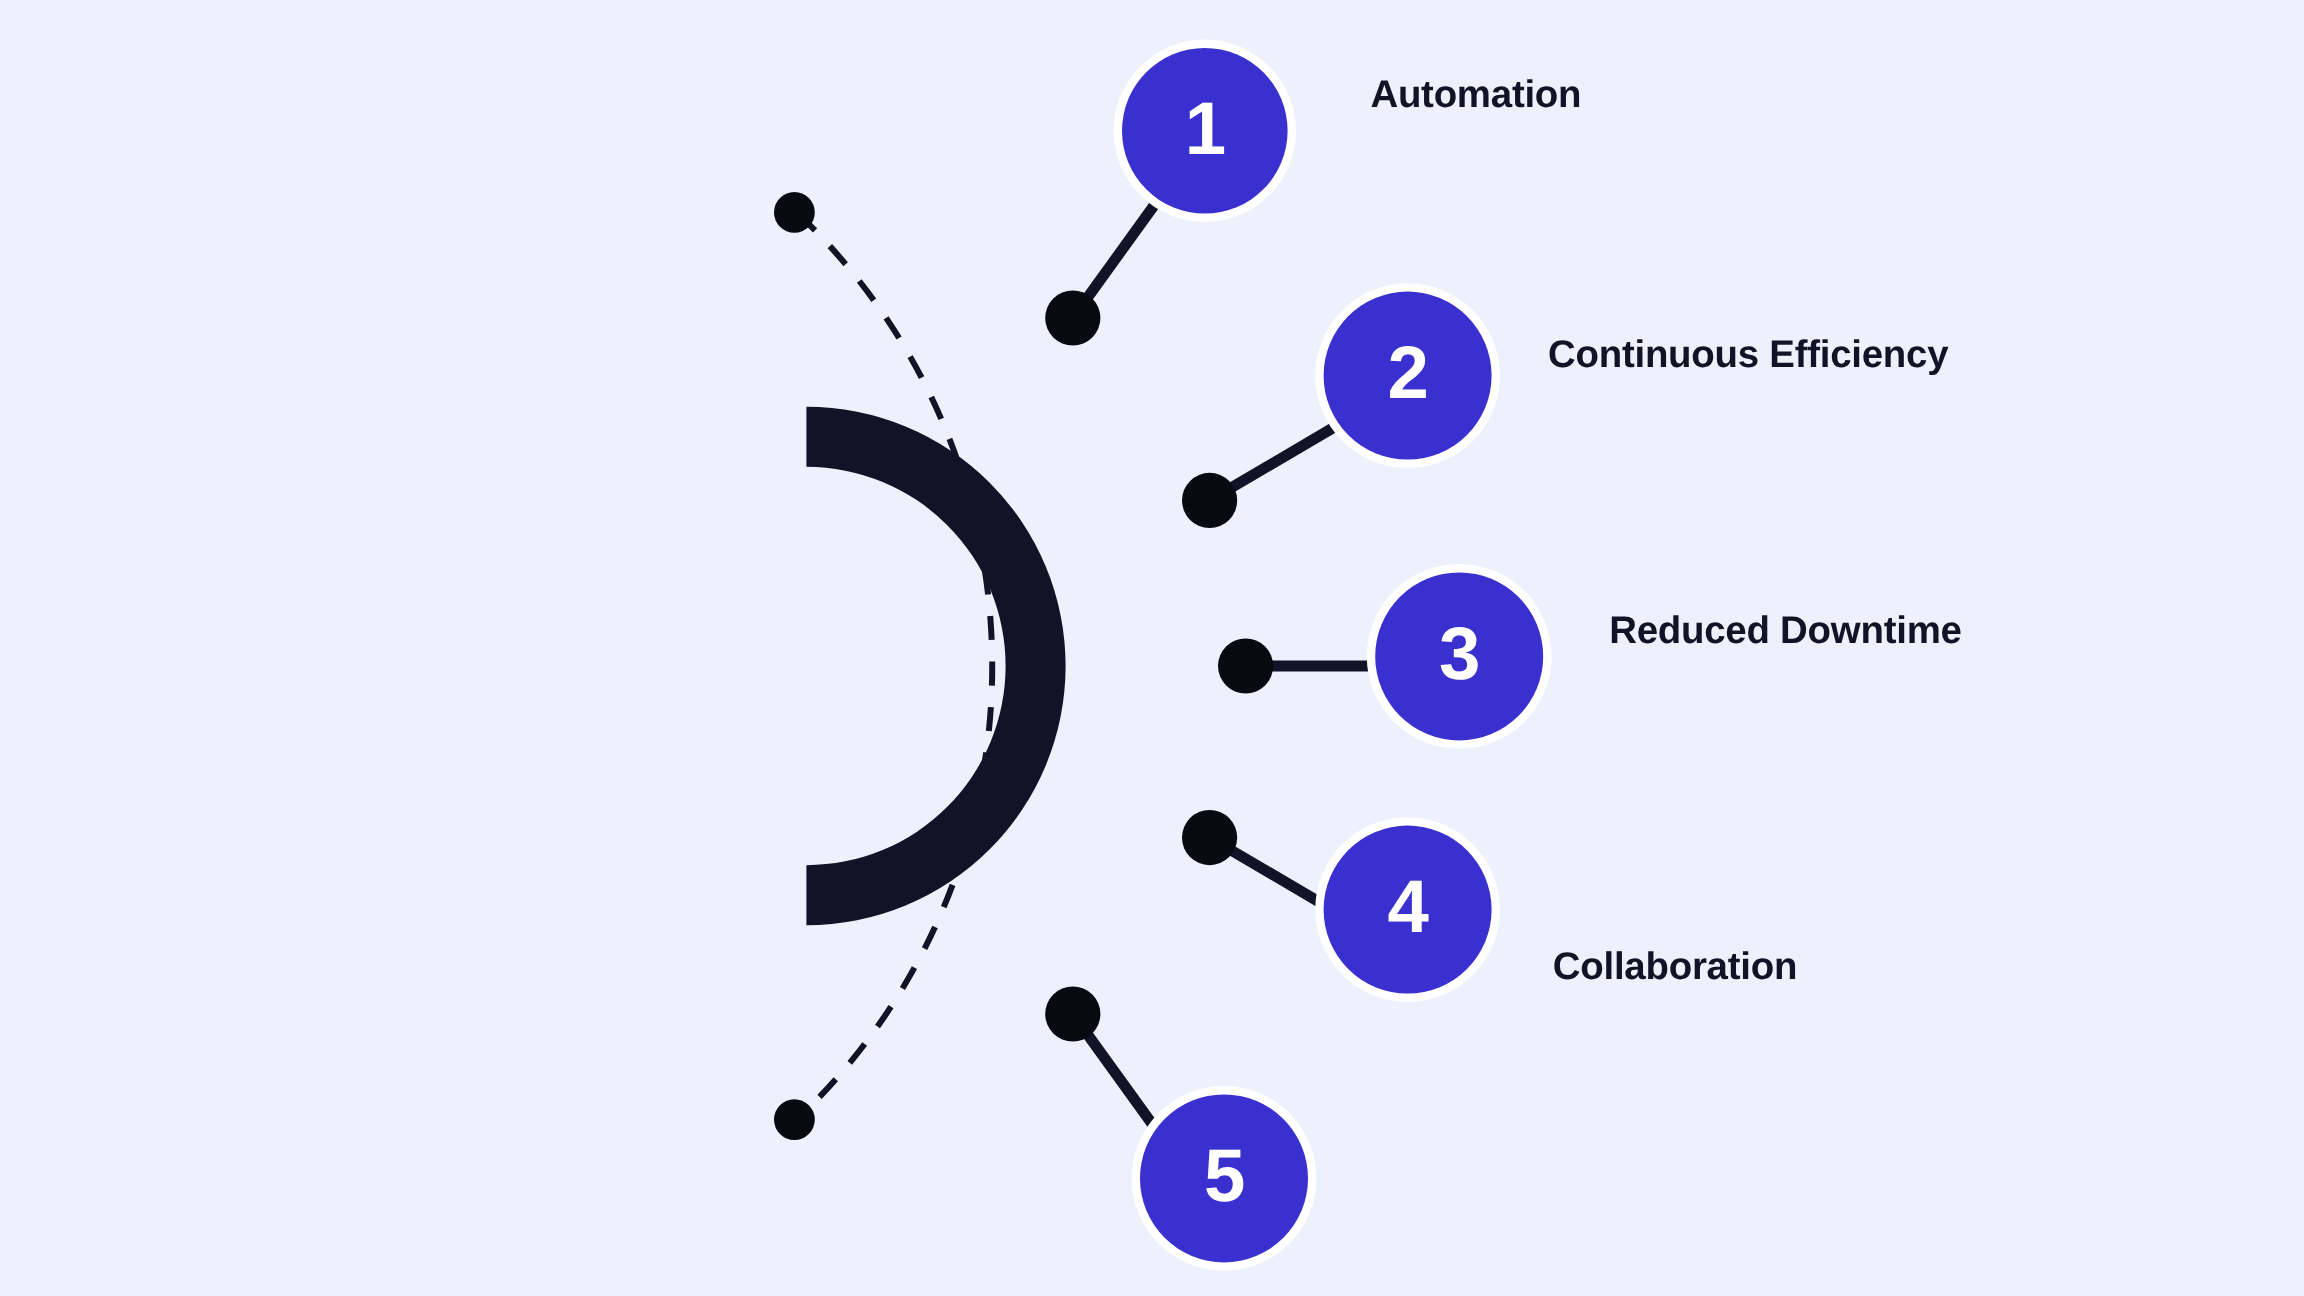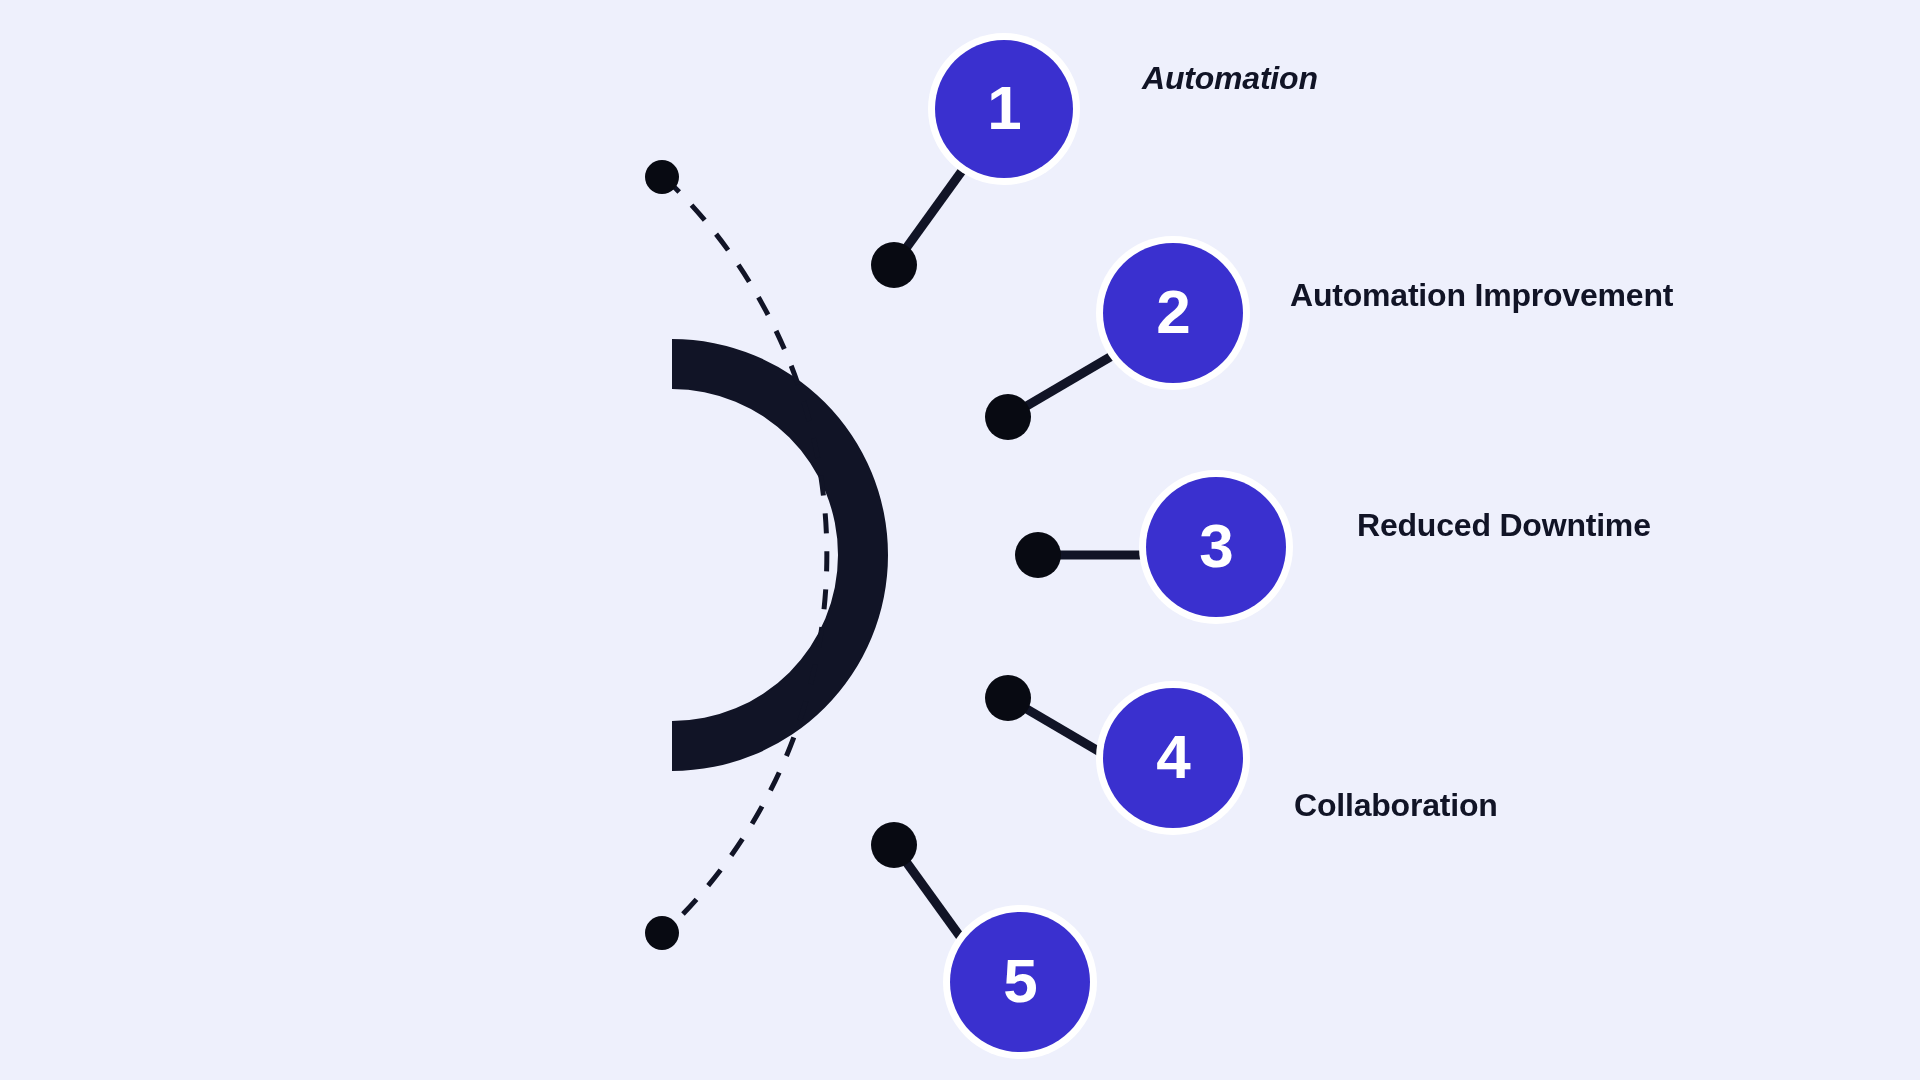--- a/index.html
+++ b/index.html
@@ -93,18 +93,18 @@
     <circle cx="894" cy="845" r="23" fill="#080a12"></circle>
   </svg>
 
 
   <div class="node-num" style="left:954px;top:77px;width:100px;font-size:62px;">1</div>
   <div class="node-num" style="left:1123px;top:281px;width:100px;font-size:62px;">2</div>
   <div class="node-num" style="left:1166px;top:515px;width:100px;font-size:62px;">3</div>
   <div class="node-num" style="left:1123px;top:726px;width:100px;font-size:62px;">4</div>
   <div class="node-num" style="left:970px;top:950px;width:100px;font-size:62px;">5</div>
 
-  <div class="step-label" style="left:1142px;top:62px;font-style:italic;">Automation</div>
-  <div class="step-label" style="left:1290px;top:279px;">Automation Improvement</div>
-  <div class="step-label" style="left:1341px;top:509px;margin-left:16px;">Reduced Downtime</div>
+  <div class="step-label" style="left:1142px;top:62px;">Automation</div>
+  <div class="step-label" style="left:1290px;top:279px;">Continuous Efficiency</div>
+  <div class="step-label" style="left:1341px;top:509px;">Reduced Downtime</div>
   <div class="step-label" style="left:1294px;top:789px;">Collaboration</div>
 
 </div>
 
 </body></html>

